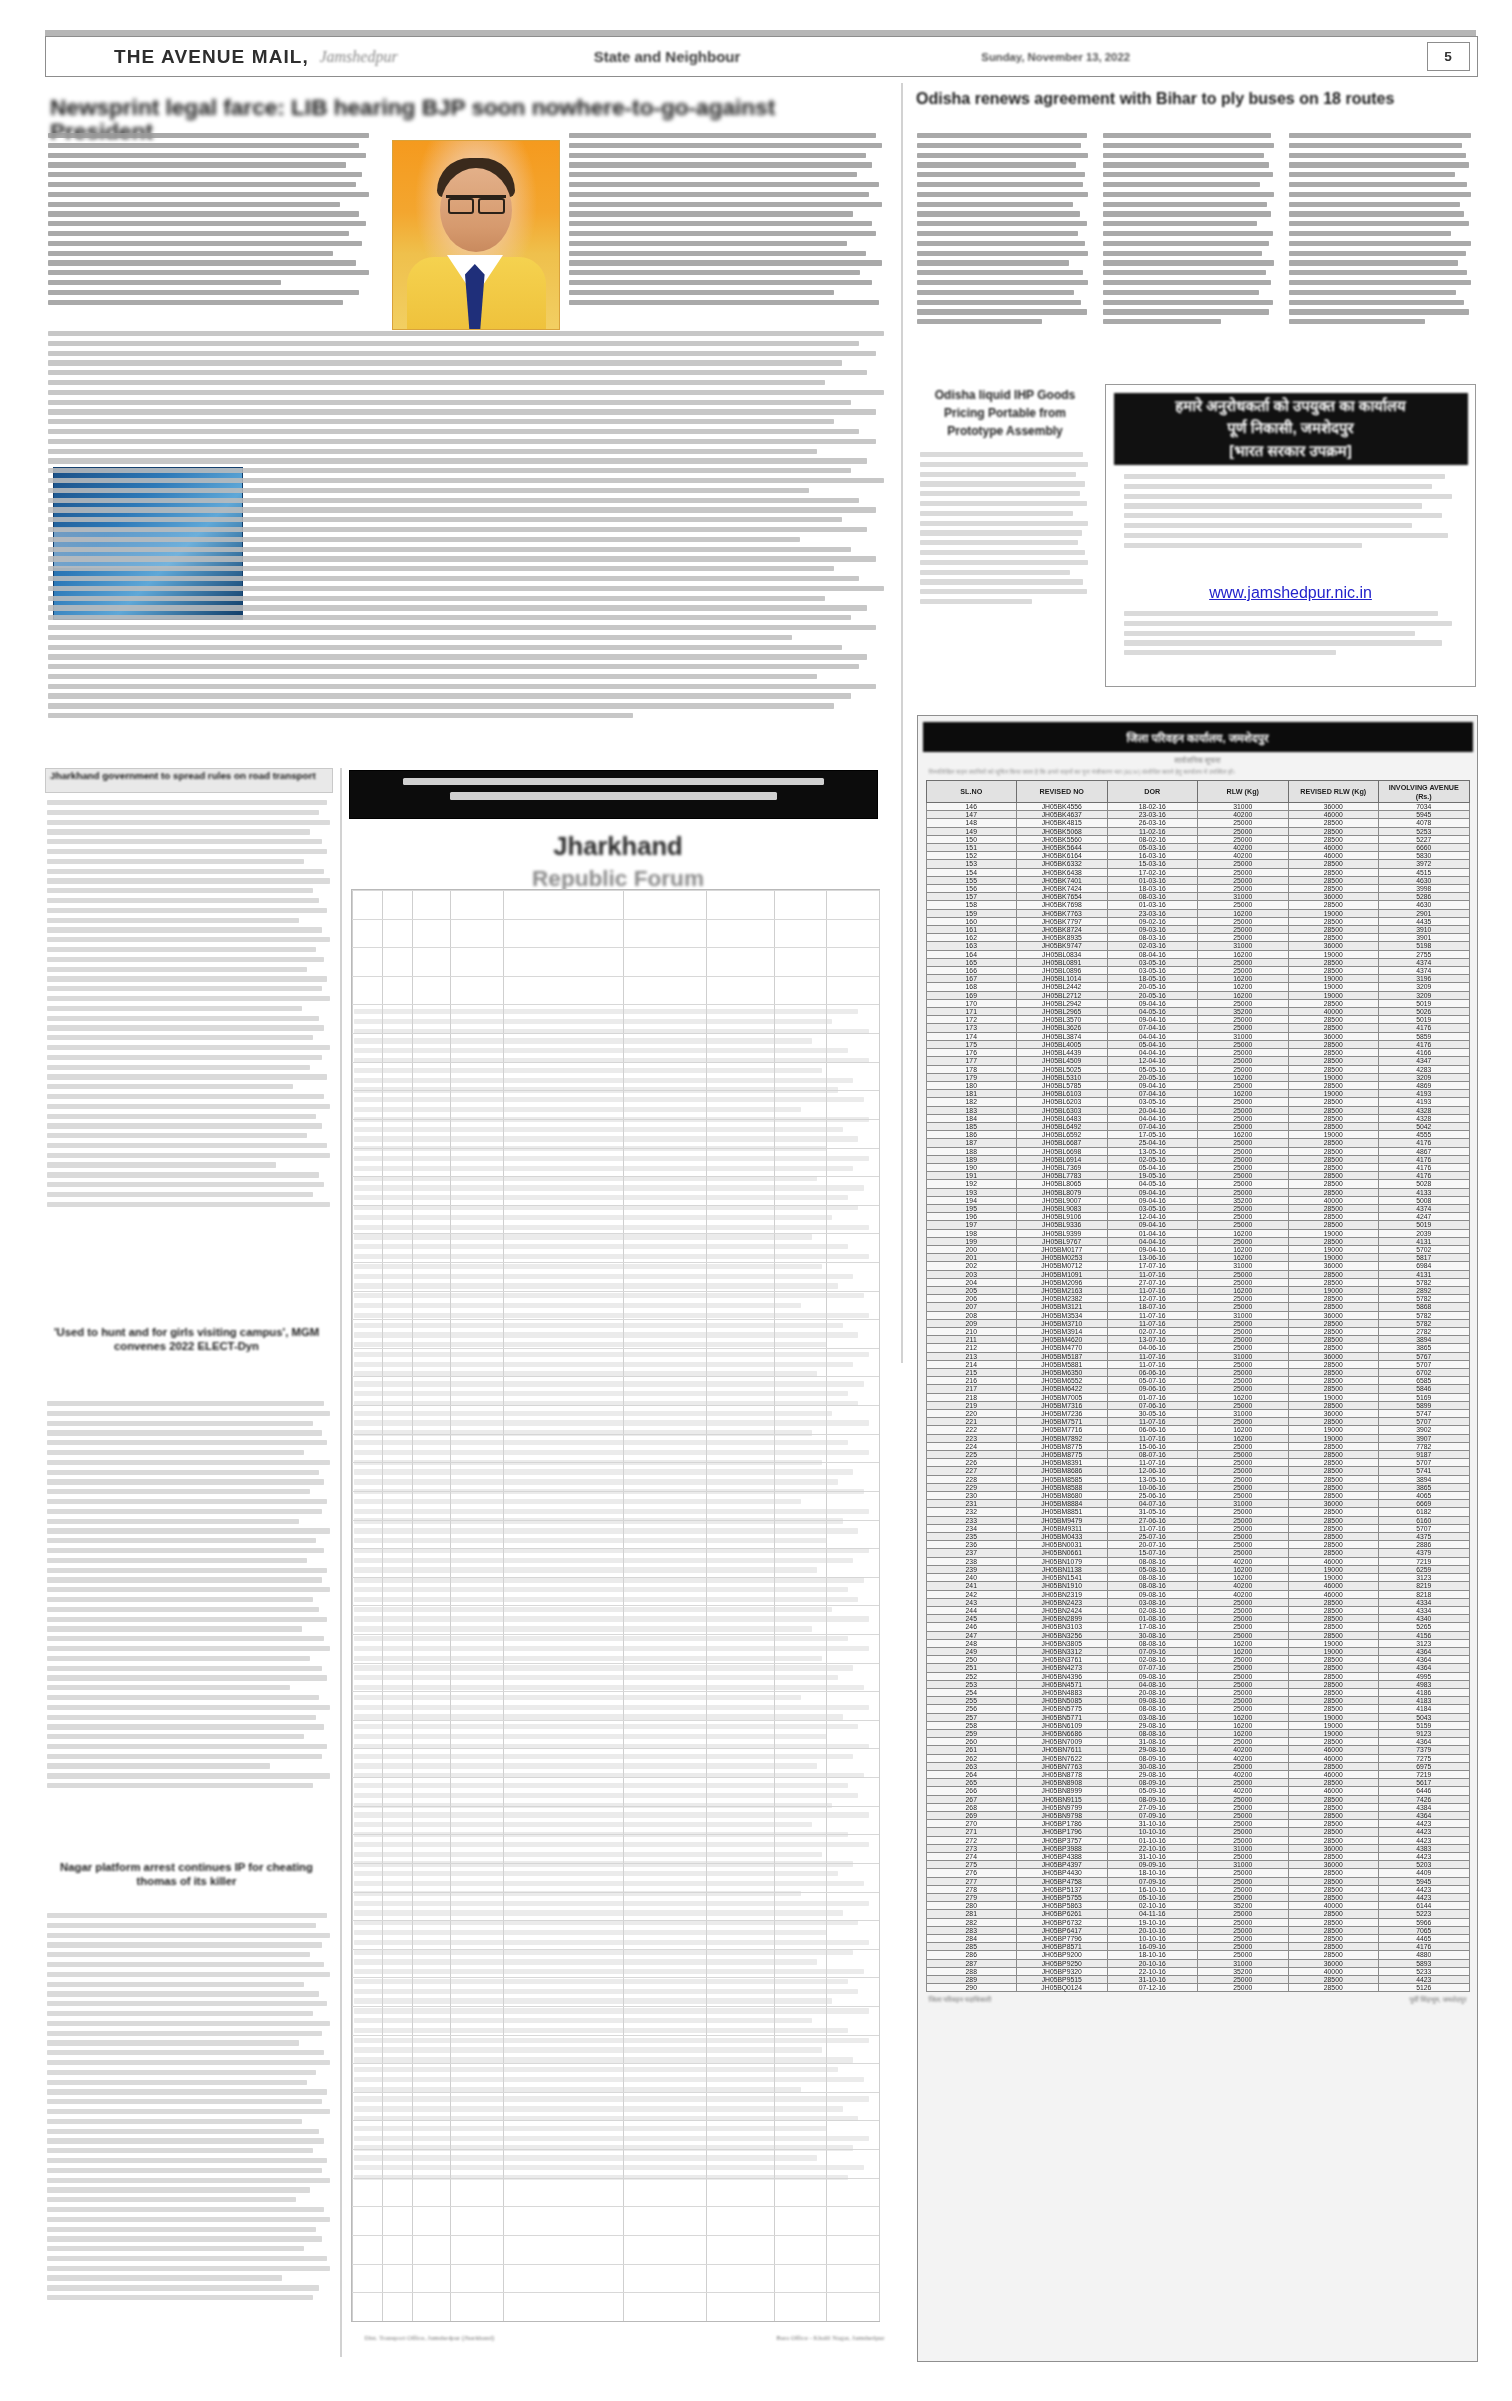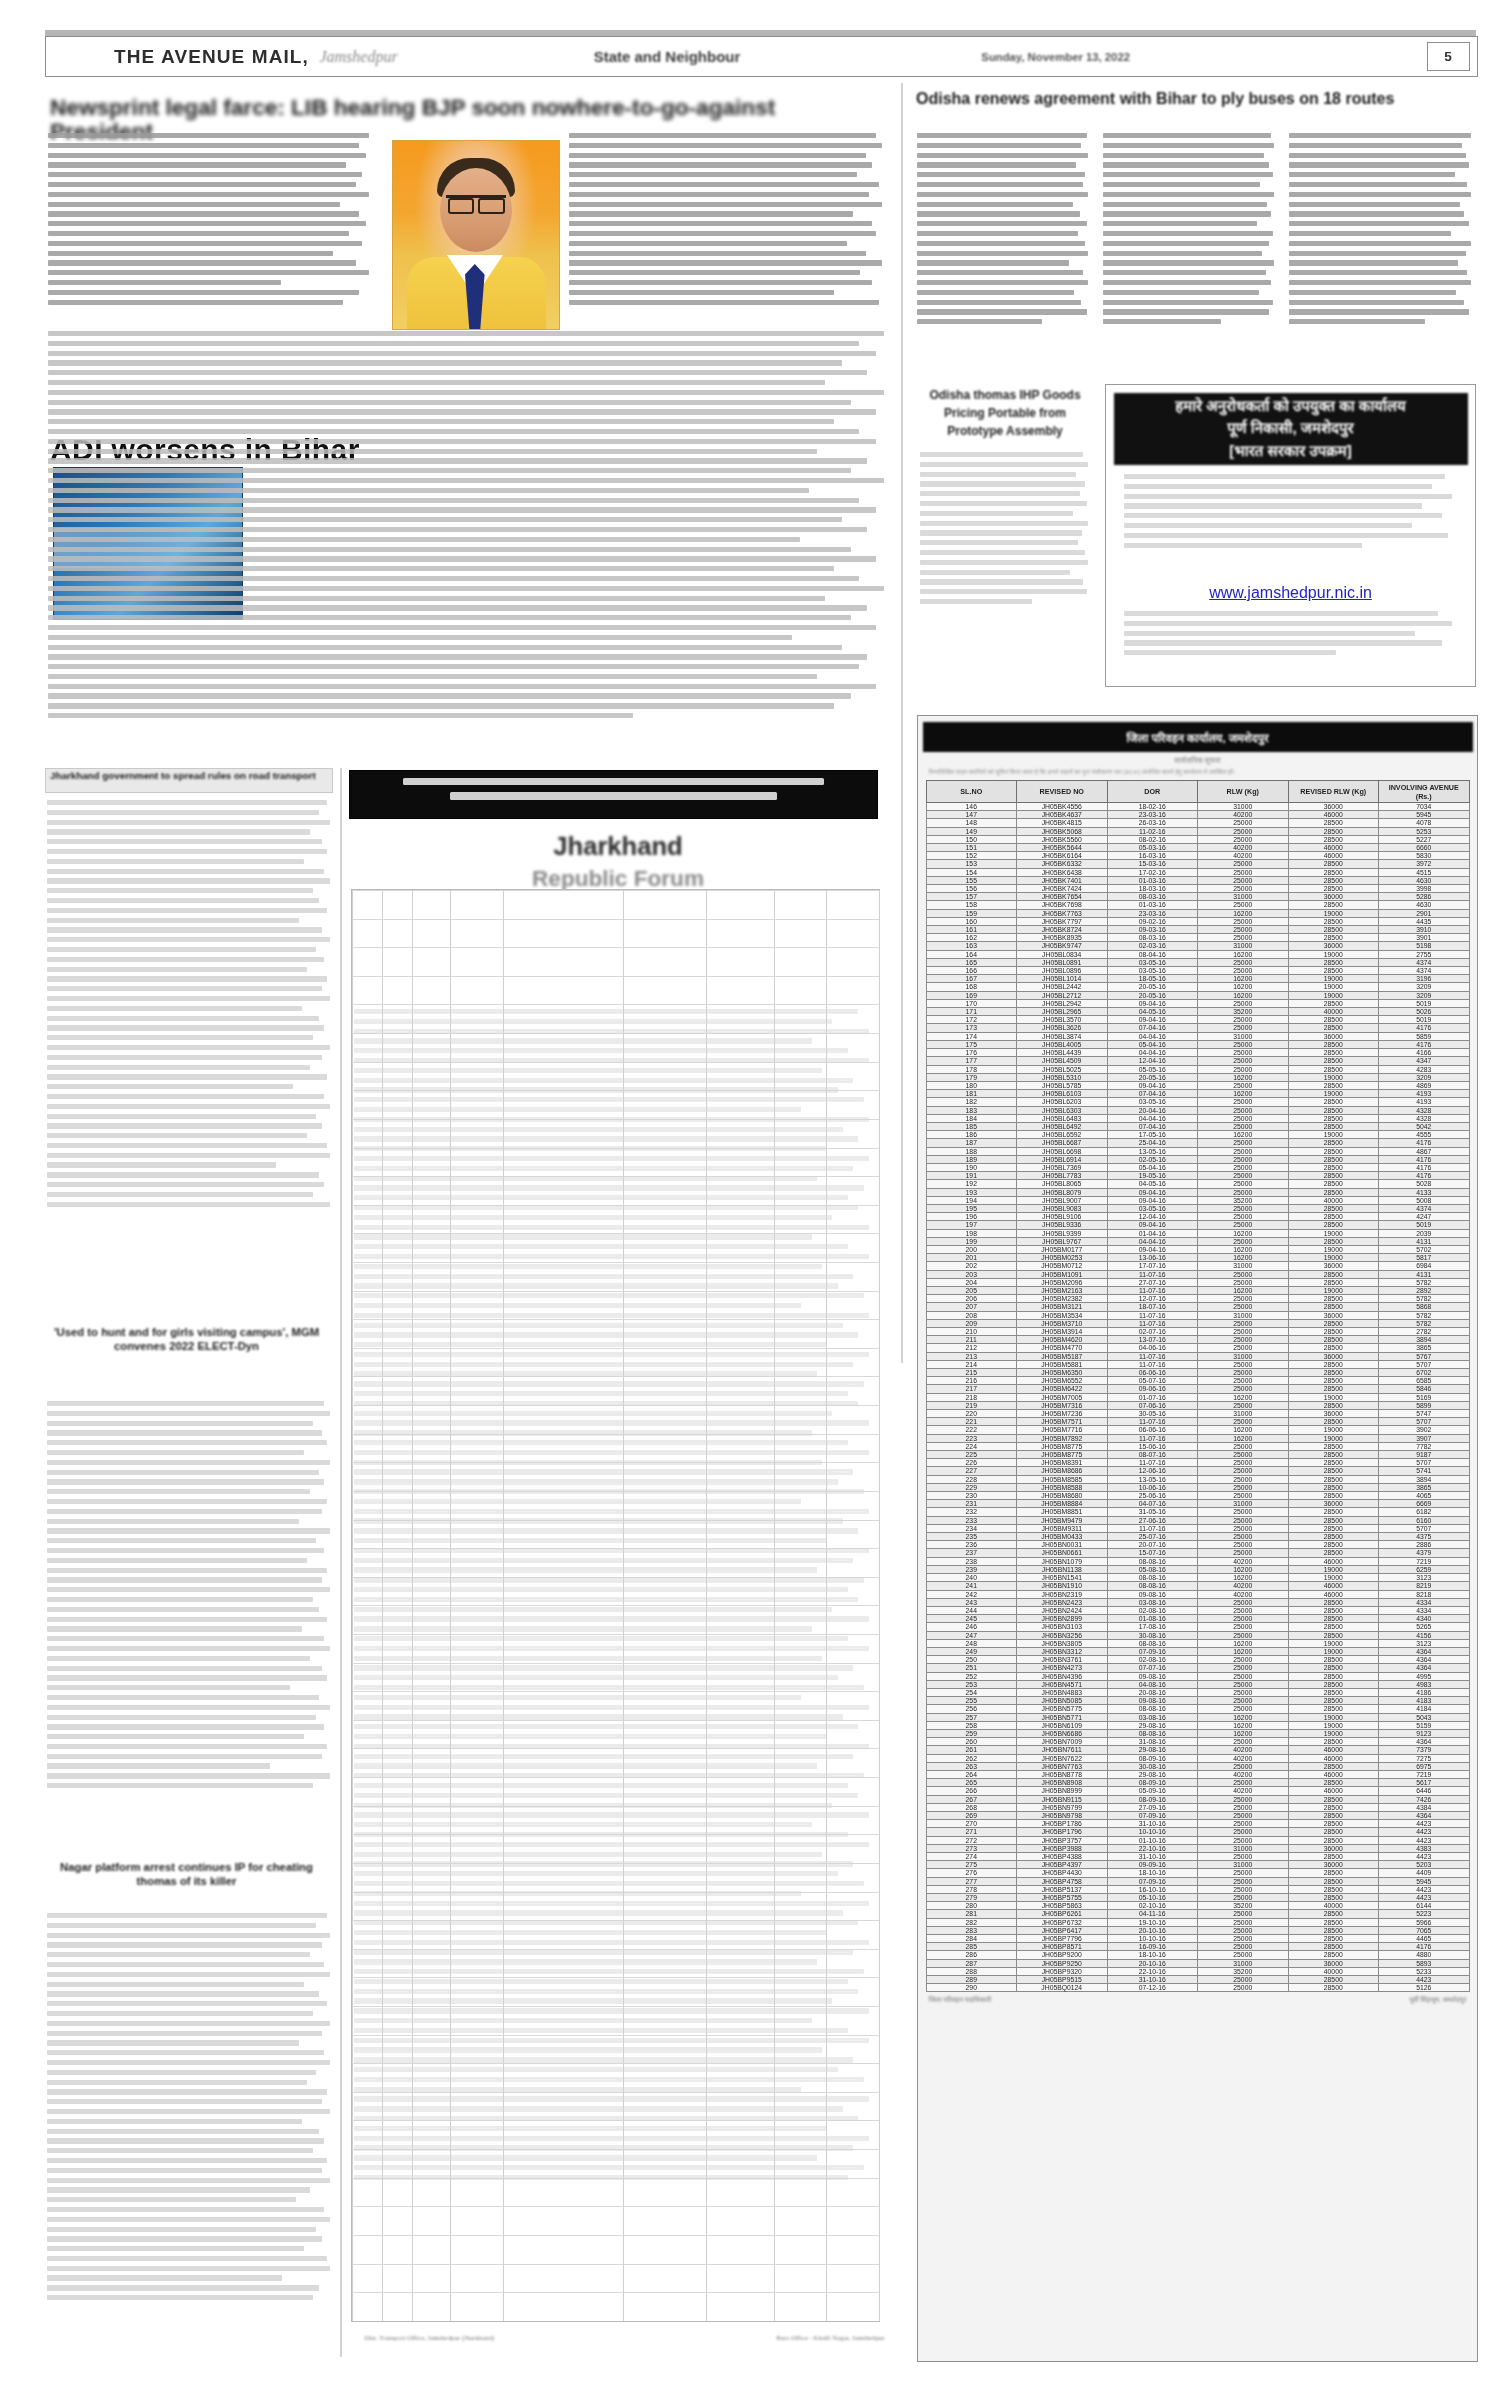--- a/index.html
+++ b/index.html
@@ -275,23 +275,20 @@
     <div class="ln" style="width:92%"></div>
       <div class="ln" style="width:96%"></div>
     <div class="ln" style="width:84%"></div>
       <div class="ln" style="width:98%"></div>
   </div>
 
   <div class="adiphoto">
     <div class="sheen"></div>
   </div>
 
-  <div class="adi-banner">
-    <span class="txt">ADI worsens in Bihar</span>
-  </div>
 
   <div class="noise" style="left:48px;top:331px;width:836px;height:429px;">
     <div class="ln" style="width:100%"></div>
       <div class="ln" style="width:97%"></div>
     <div class="ln" style="width:99%"></div>
       <div class="ln" style="width:95%"></div>
     <div class="ln" style="width:98%"></div>
       <div class="ln" style="width:93%"></div>
     <div class="ln" style="width:100%"></div>
       <div class="ln" style="width:96%"></div>
@@ -731,21 +728,21 @@
     <div class="ln" style="width:96%"></div>
       <div class="ln" style="width:92%"></div>
     <div class="ln" style="width:97%"></div>
       <div class="ln" style="width:99%"></div>
     <div class="ln" style="width:91%"></div>
       <div class="ln" style="width:95%"></div>
     <div class="ln" style="width:98%"></div>
       <div class="ln" style="width:74%"></div>
   </div>
 
-  <div class="ttl-sm" style="left:922px;top:386px;width:166px;font-size:12px;line-height:1.5;">Odisha thomas IHP Goods Pricing Portable from Prototype Assembly</div>
+  <div class="ttl-sm" style="left:922px;top:386px;width:166px;font-size:12px;line-height:1.5;">Odisha liquid IHP Goods Pricing Portable from Prototype Assembly</div>
   <div class="noise light" style="left:920px;top:452px;width:170px;height:226px;">
     <div class="ln" style="width:96%"></div>
       <div class="ln" style="width:99%"></div>
     <div class="ln" style="width:92%"></div>
       <div class="ln" style="width:97%"></div>
     <div class="ln" style="width:94%"></div>
       <div class="ln" style="width:98%"></div>
     <div class="ln" style="width:90%"></div>
       <div class="ln" style="width:99%"></div>
     <div class="ln" style="width:95%"></div>

